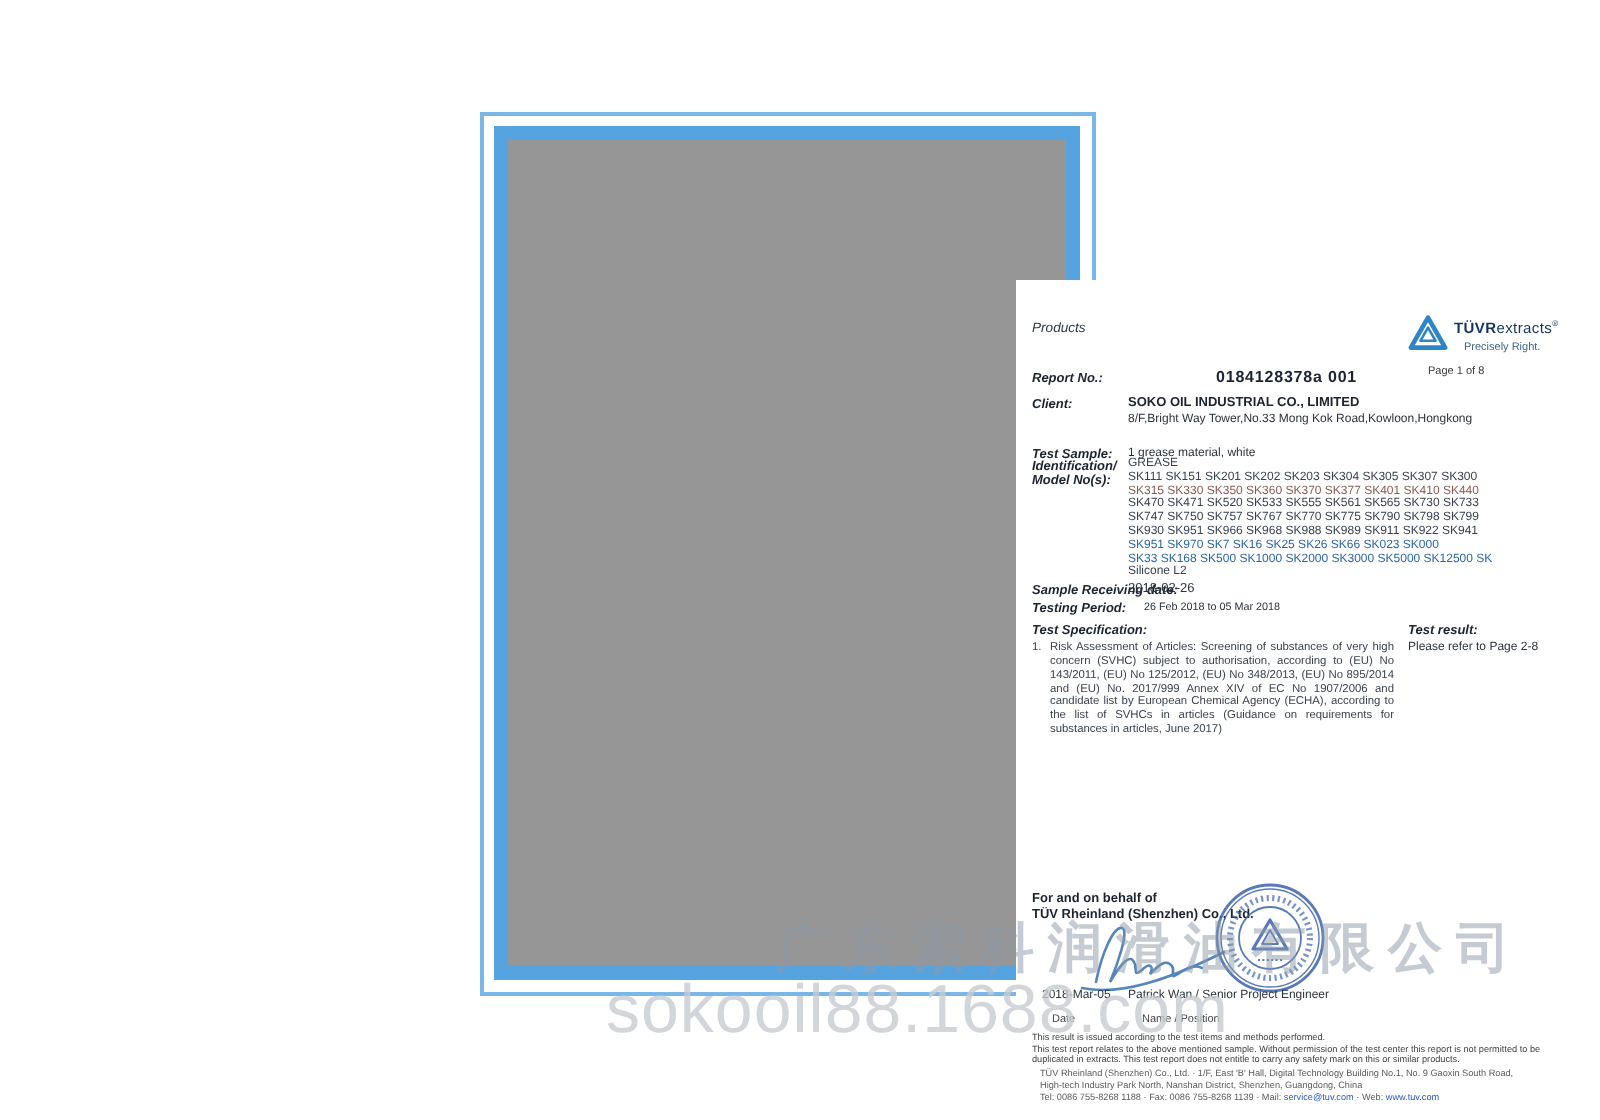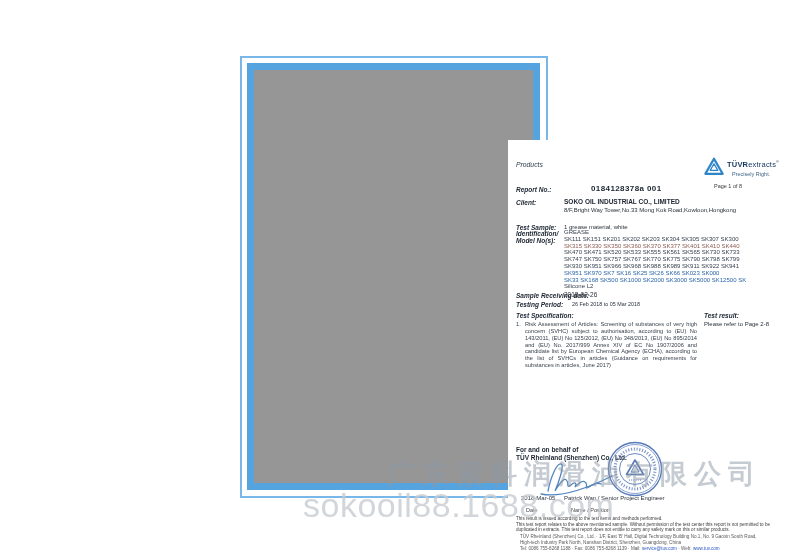--- a/index.html
+++ b/index.html
@@ -58,21 +58,21 @@
         </svg>
       </span>
       <div class="abs brand" style="left:219px;top:19px;">
         <b>TÜVR</b><span>extracts</span><span class="reg">®</span>
       </div>
       <div class="abs tagline" style="left:224px;top:31px;">Precisely Right.</div>
 
       <div class="abs pagenum" style="left:206px;top:43px;">Page 1 of 8</div>
 
       <div class="abs lbl" style="left:8px;top:46px;">Report No.:</div>
-      <div class="abs repno" style="left:39px;top:44px;padding-left:44px;">0184128378a 001</div>
+      <div class="abs repno" style="left:56px;top:44px;padding-left:44px;">0184128378a 001</div>
 
       <div class="abs lbl" style="left:8px;top:59px;">Client:</div>
       <div class="abs clientname" style="left:56px;top:58px;">SOKO OIL INDUSTRIAL CO., LIMITED</div>
       <div class="abs val sm" style="left:56px;top:67px;">8/F,Bright Way Tower,No.33 Mong Kok Road,Kowloon,Hongkong</div>
 
       <div class="abs lbl" style="left:8px;top:84px;">Test Sample:</div>
       <div class="abs val sm" style="left:56px;top:84px;">1 grease material, white</div>
 
       <div class="abs lbl" style="left:8px;top:90px;">Identification/</div>
       <div class="abs lbl" style="left:8px;top:97px;">Model No(s):</div>

